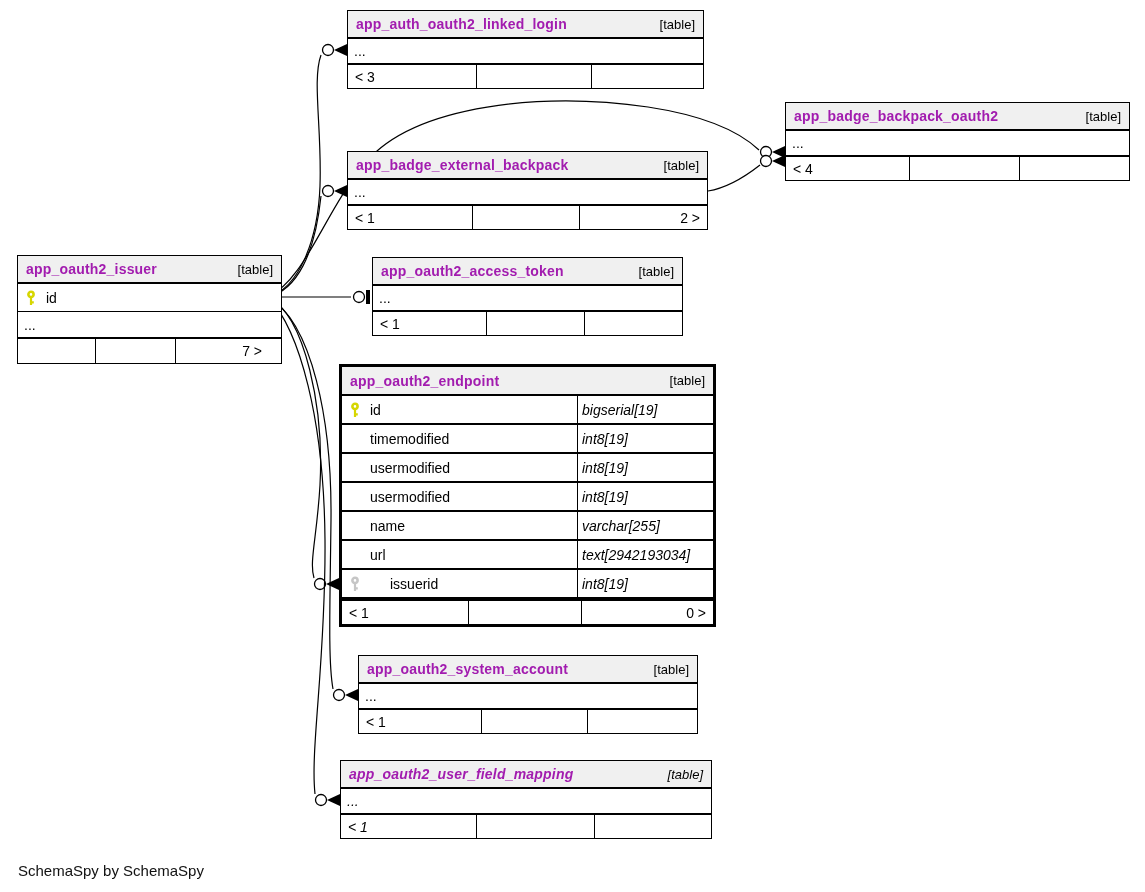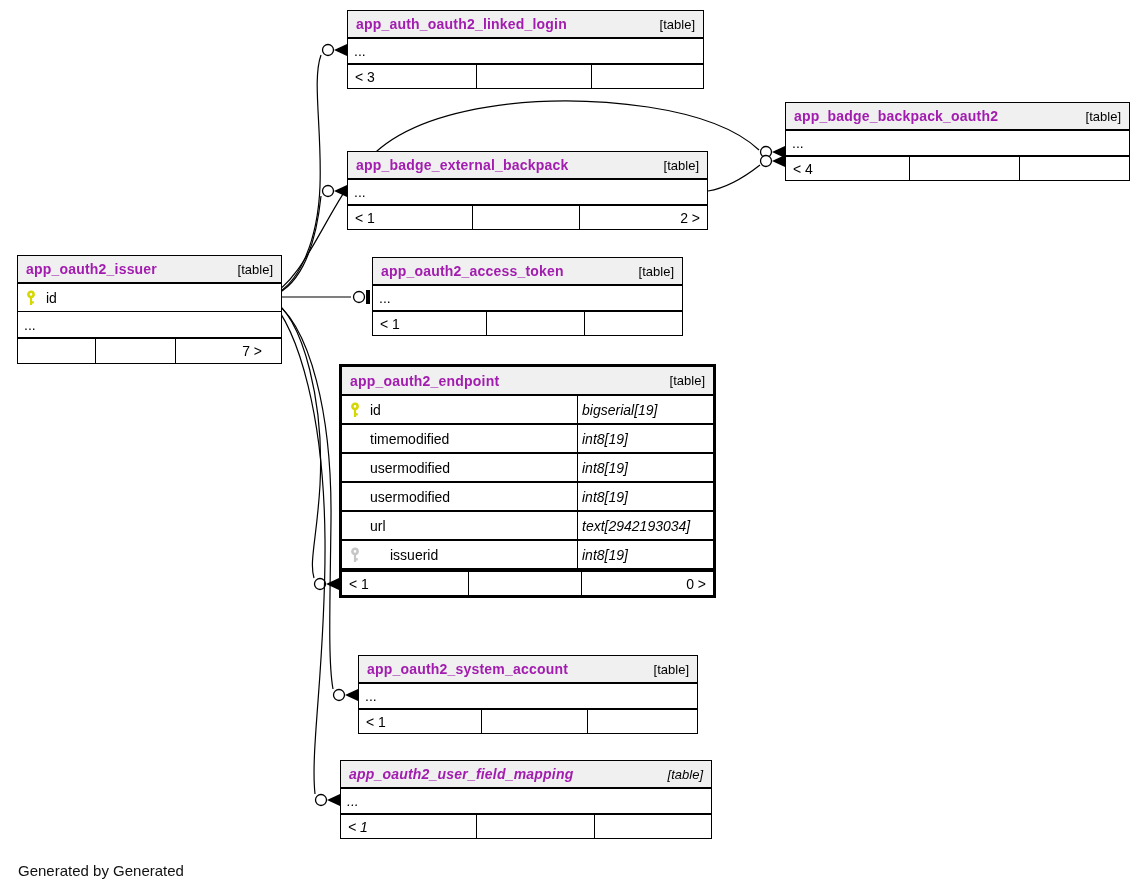--- a/index.html
+++ b/index.html
@@ -227,20 +227,27 @@
           </div>
           <div class="cell type">int8[19]</div>
         </div>
         <div class="row" style="height: 29px;">
           <div class="cell name" style="width: 235px;">
             <span class="icon-space"></span>
             <span>usermodified</span>
           </div>
           <div class="cell type">int8[19]</div>
         </div>
+        <div class="row" style="height: 29px;">
+          <div class="cell name" style="width: 235px;">
+            <span class="icon-space"></span>
+            <span>name</span>
+          </div>
+          <div class="cell type">varchar[255]</div>
+        </div>
         <div class="row" style="height: 29px; text-align: center;">
           <div class="cell name" style="width: 235px;">
             <span class="icon-space"></span>
             <span>url</span>
           </div>
           <div class="cell type">text[2942193034]</div>
         </div>
         <div class="row" style="height: 29px;">
           <div class="cell name" style="width: 235px; gap: 20px;">
             <span class="icon-wrap">
@@ -285,14 +292,14 @@
             <span>...</span>
           </div>
         </div>
         <div class="ftr">
           <div class="fcell" style="width: 137px;">&lt; 1</div>
           <div class="fcell" style="width: 118px;"></div>
           <div class="fcell right" style="width: 117px;"></div>
         </div>
       </div>
     </div>
-  <div class="credit">Generated by Generated</div>
+  <div class="credit">SchemaSpy by SchemaSpy</div>
 </div>
 
 </body></html>

